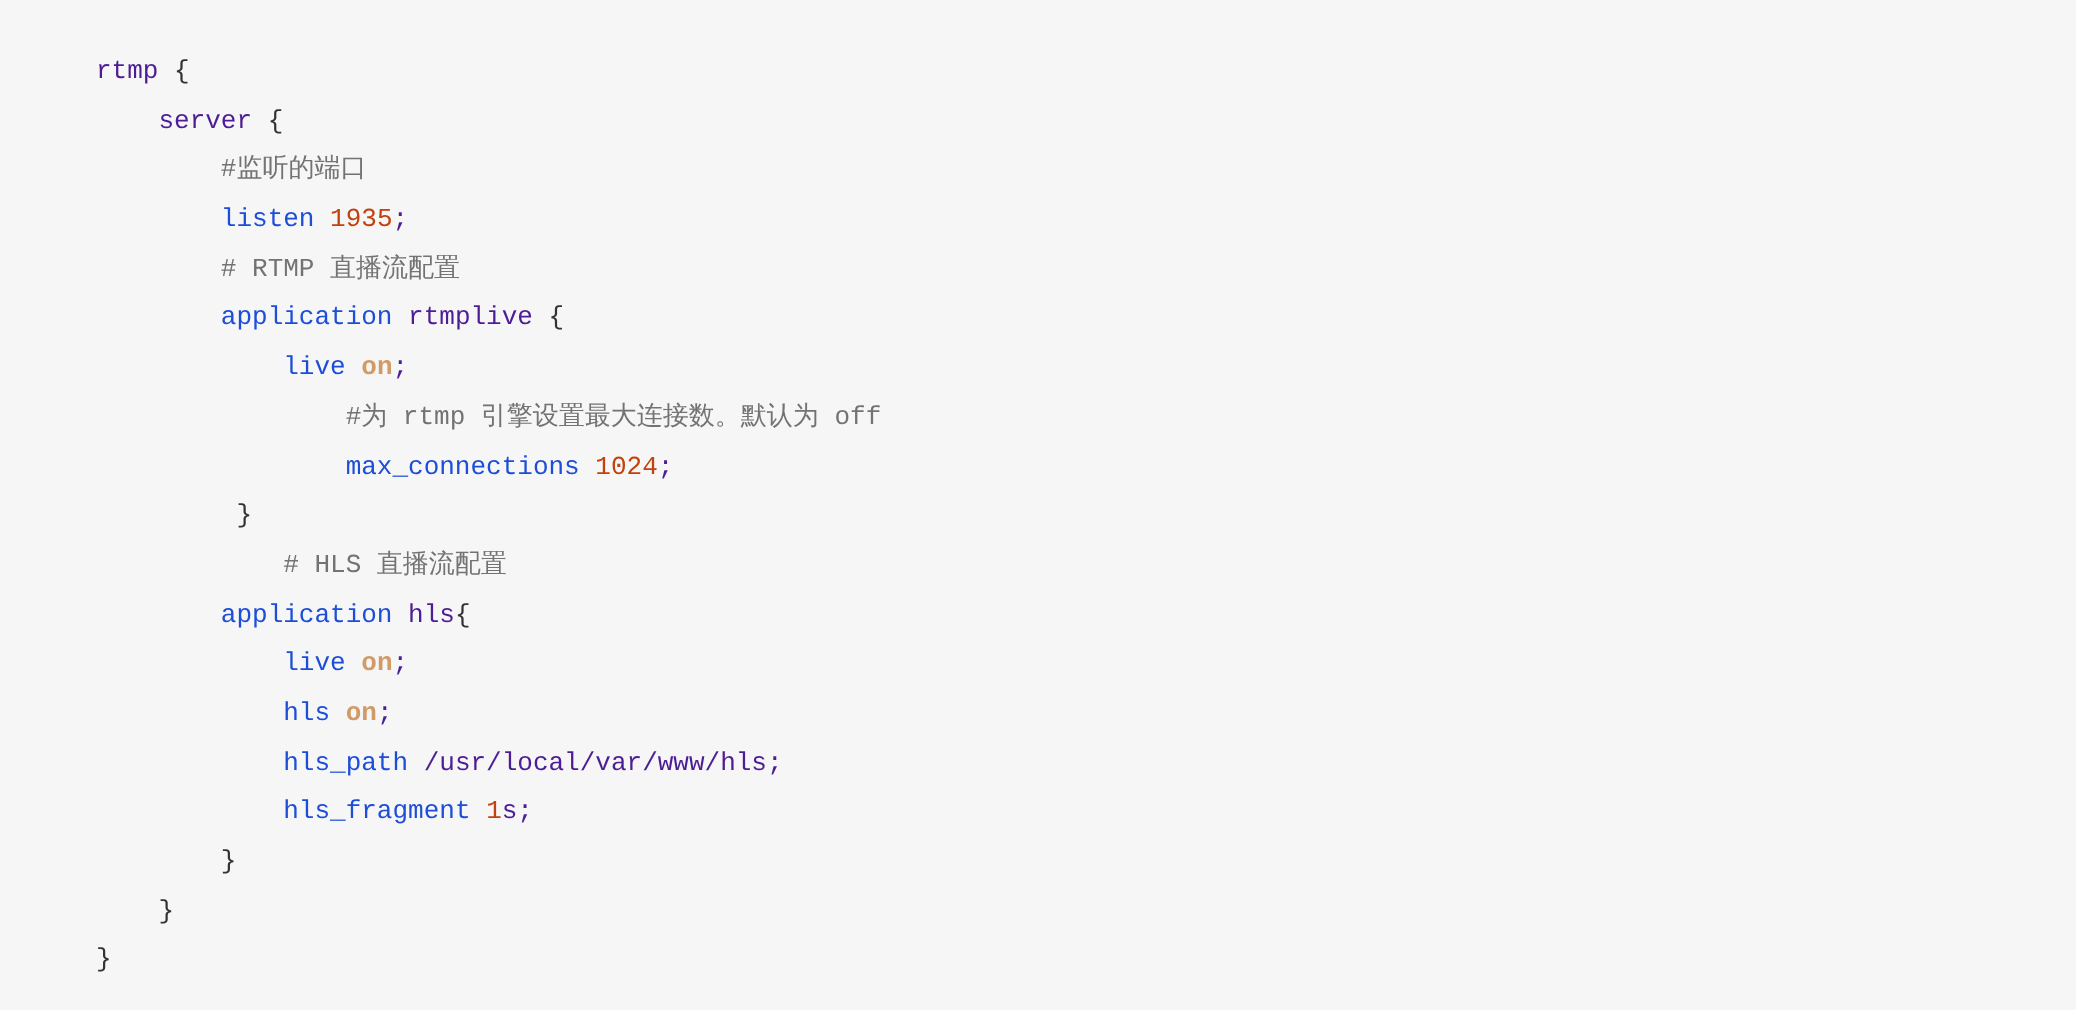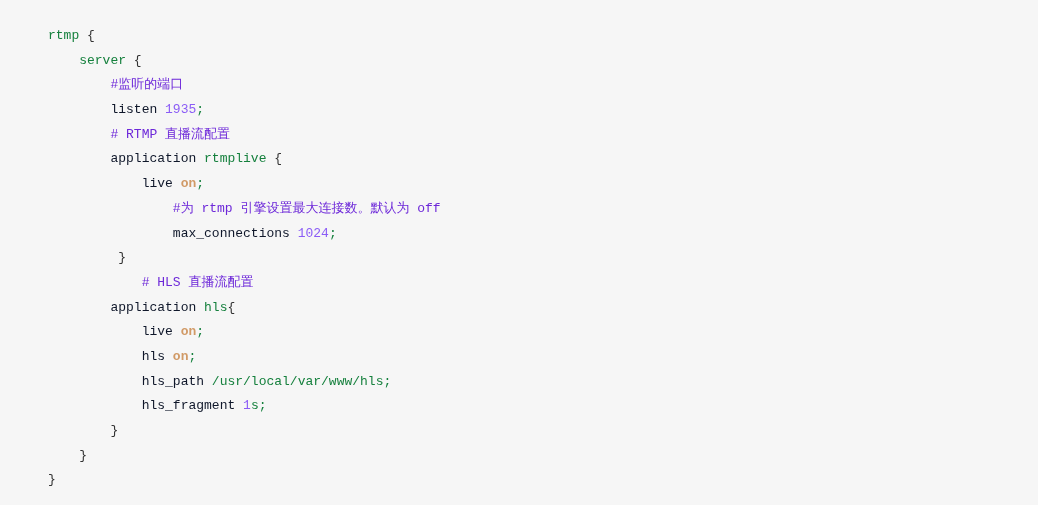--- a/index.html
+++ b/index.html
@@ -15,34 +15,34 @@
       padding: 24px 48px;
       color: #333;
     }
     .code-block {
       white-space: pre;
     }
     .line {
       display: block;
     }
     .keyword {
-      color: #0f172a;
+      color: #1d4ed8;
     }
     .number {
-      color: #8b5cf6;
+      color: #c2410c;
     }
     .value {
       color: #d19a66;
       font-weight: bold;
     }
     .comment {
-      color: #6d28d9;
+      color: #737373;
     }
     .plain {
-      color: #15803d;
+      color: #4c1d95;
     }
     .brace {
       color: #333333;
     }
   </style>
 </head>
 <body>
 
 <div class="code-block" id="code-root"><span class="line"><span class="plain"></span><span class="plain">rtmp </span><span class="brace">{</span></span><span class="line"><span class="plain">    </span><span class="plain">server </span><span class="brace">{</span></span><span class="line"><span class="plain">        </span><span class="comment">#监听的端口</span></span><span class="line"><span class="plain">        </span><span class="keyword">listen</span><span class="plain"> </span><span class="number">1935</span><span class="plain">;</span></span><span class="line"><span class="plain">        </span><span class="comment"># RTMP 直播流配置</span></span><span class="line"><span class="plain">        </span><span class="keyword">application</span><span class="plain"> rtmplive </span><span class="brace">{</span></span><span class="line"><span class="plain">            </span><span class="keyword">live</span><span class="plain"> </span><span class="value">on</span><span class="plain">;</span></span><span class="line"><span class="plain">                </span><span class="comment">#为 rtmp 引擎设置最大连接数。默认为 off</span></span><span class="line"><span class="plain">                </span><span class="keyword">max_connections</span><span class="plain"> </span><span class="number">1024</span><span class="plain">;</span></span><span class="line"><span class="plain">        </span><span class="plain"> </span><span class="brace">}</span></span><span class="line"><span class="plain">            </span><span class="comment"># HLS 直播流配置</span></span><span class="line"><span class="plain">        </span><span class="keyword">application</span><span class="plain"> hls</span><span class="brace">{</span></span><span class="line"><span class="plain">            </span><span class="keyword">live</span><span class="plain"> </span><span class="value">on</span><span class="plain">;</span></span><span class="line"><span class="plain">            </span><span class="keyword">hls</span><span class="plain"> </span><span class="value">on</span><span class="plain">;</span></span><span class="line"><span class="plain">            </span><span class="keyword">hls_path</span><span class="plain"> /usr/local/var/www/hls;</span></span><span class="line"><span class="plain">            </span><span class="keyword">hls_fragment</span><span class="plain"> </span><span class="number">1</span><span class="plain">s;</span></span><span class="line"><span class="plain">        </span><span class="brace">}</span></span><span class="line"><span class="plain">    </span><span class="brace">}</span></span><span class="line"><span class="plain"></span><span class="brace">}</span></span></div>
 

